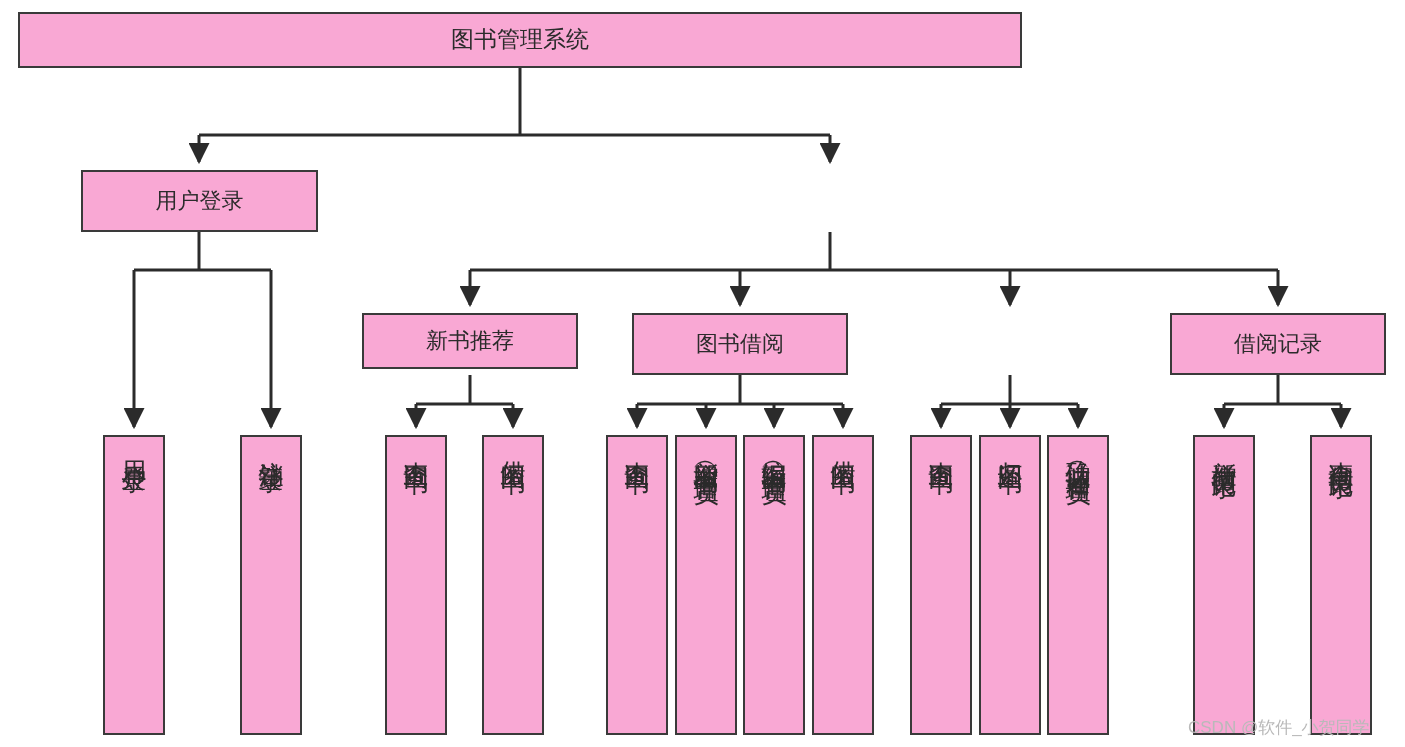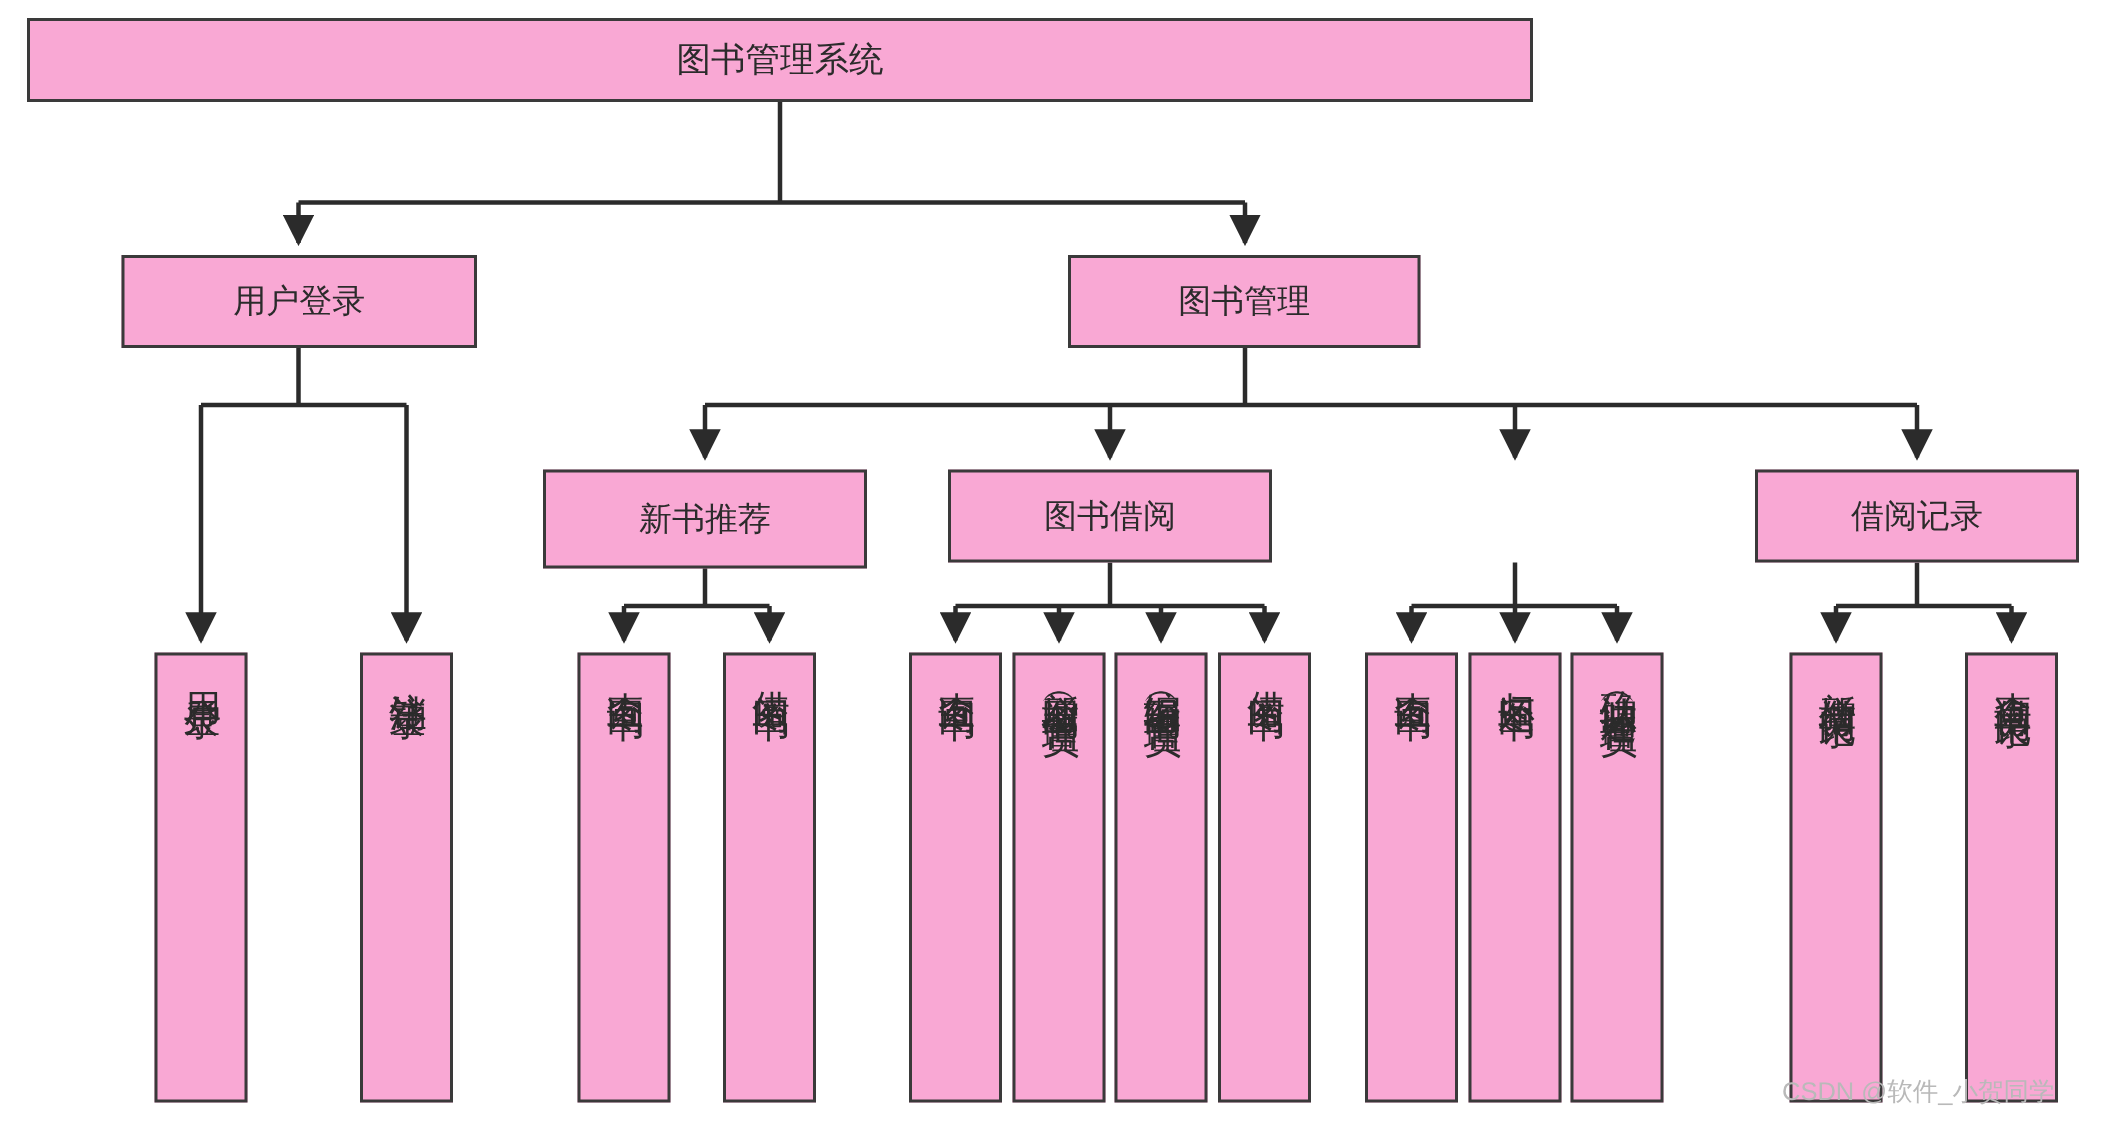--- a/index.html
+++ b/index.html
@@ -126,25 +126,22 @@
     </g>
   </svg>
 
   <div class="node horizontal root" style="left:18px; top:12px; width:1004px; height:56px;">
     <span class="label">图书管理系统</span>
   </div>
 
   <div class="node horizontal" style="left:81px; top:170px; width:237px; height:62px;">
     <span class="label">用户登录</span>
   </div>
-  <div class="node horizontal" style="left:712px; top:170px; width:235px; height:62px;">
-    <span class="label">图书管理</span>
-  </div>
 
-  <div class="node horizontal" style="left:362px; top:313px; width:216px; height:66px;">
+  <div class="node horizontal" style="left:362px; top:313px; width:216px; height:56px;">
     <span class="label">新书推荐</span>
   </div>
   <div class="node horizontal" style="left:632px; top:313px; width:216px; height:62px;align-items:center;">
     <span class="label">图书借阅</span>
   </div>
   <div class="node horizontal" style="left:1170px; top:313px; width:216px; height:62px;">
     <span class="label">借阅记录</span>
   </div>
 
   <div class="node vertical" style="left:103px; top:435px; width:62px; height:300px;">

